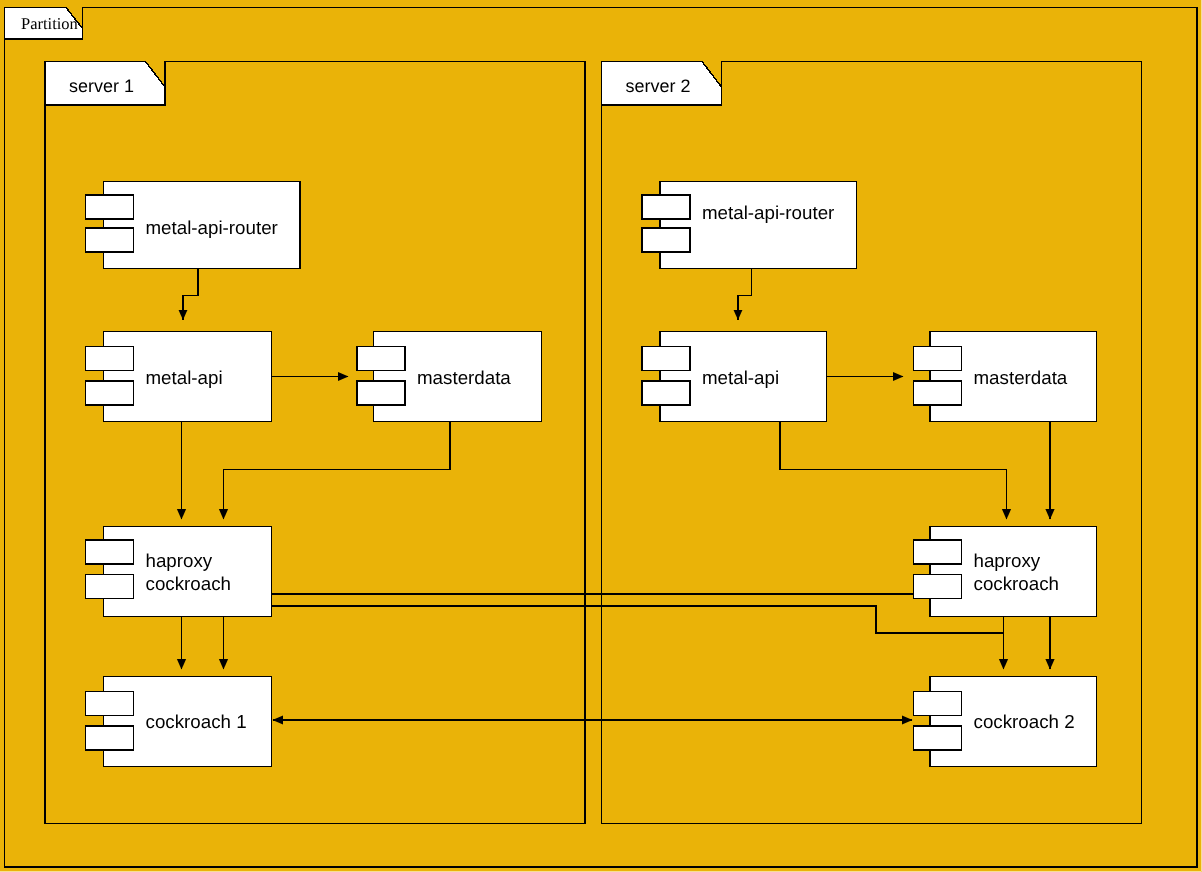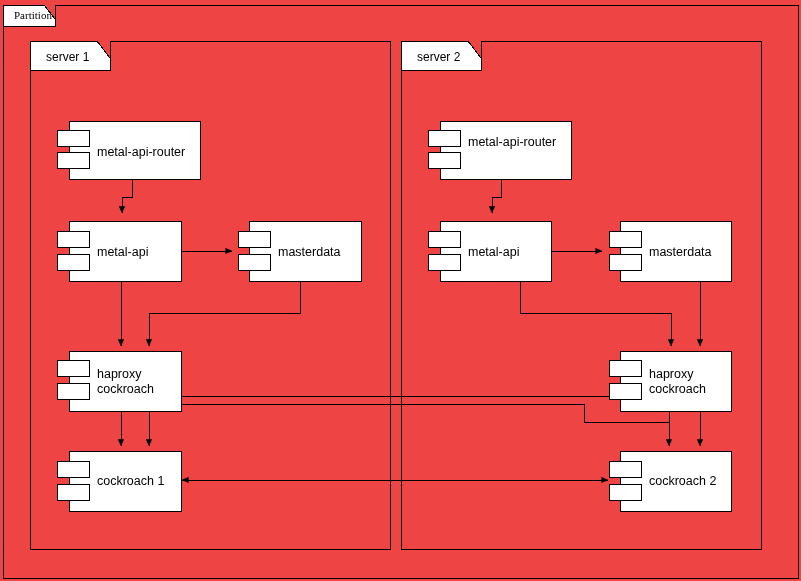--- a/index.html
+++ b/index.html
@@ -8,21 +8,21 @@
     padding: 0;
     background: #ffffff;
   }
   body {
     font-family: "Liberation Sans", sans-serif;
   }
   #canvas {
     position: relative;
     width: 801px;
     height: 581px;
-    background: #ef4444;
+    background: #eab308;
     overflow: hidden;
   }
   svg#diagram {
     position: absolute;
     top: 0;
     left: 0;
     width: 801px;
     height: 581px;
     display: block;
   }

